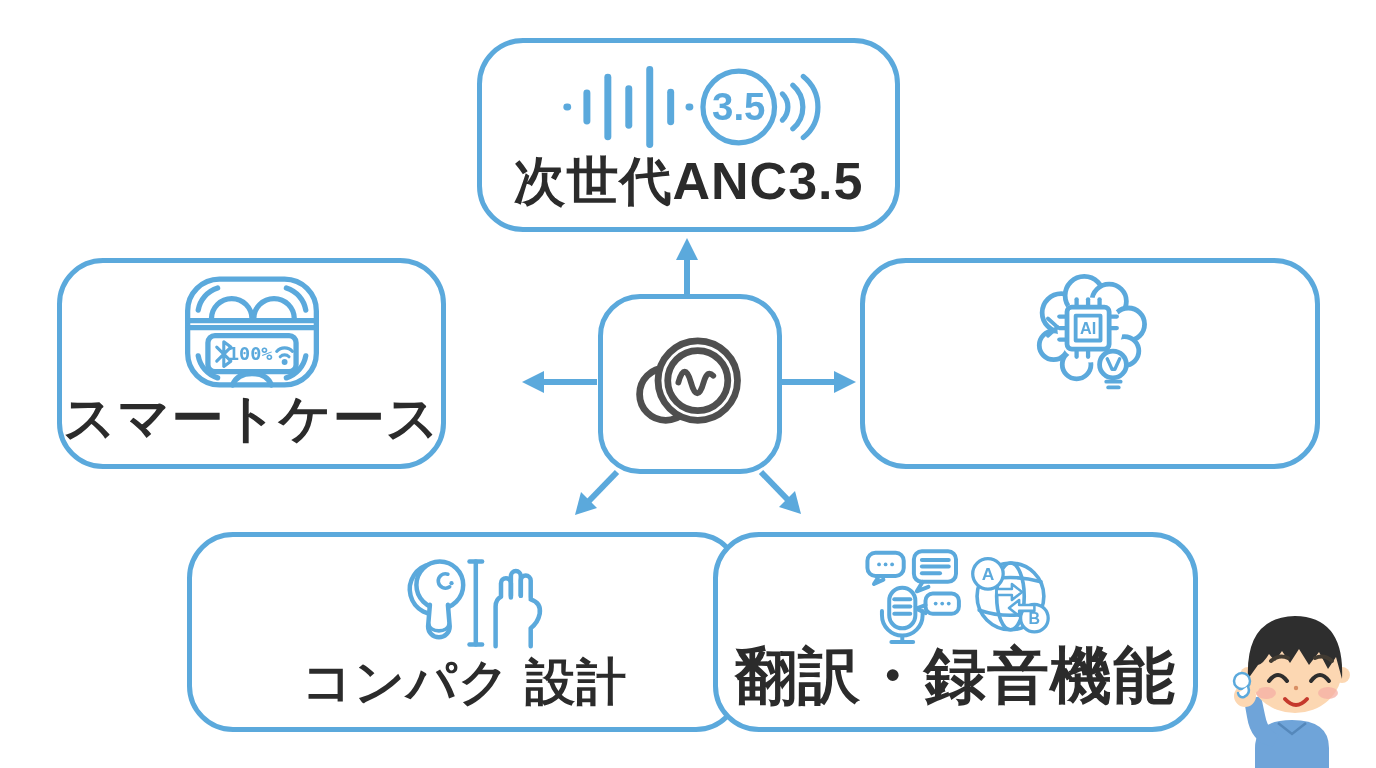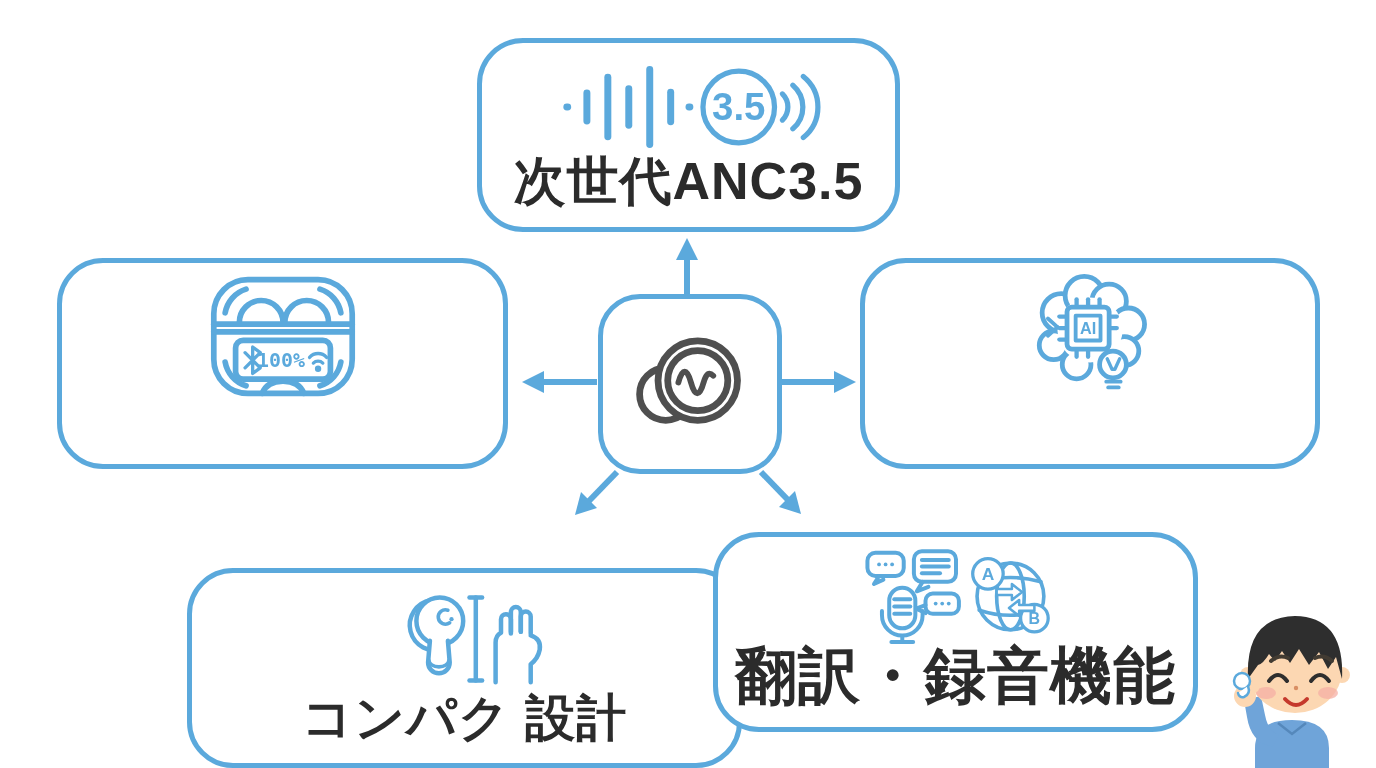--- a/index.html
+++ b/index.html
@@ -15,23 +15,23 @@
   .box{
     position:absolute;border:5px solid var(--accent);border-radius:46px;background:#fff;
     box-sizing:border-box;display:flex;flex-direction:column;align-items:center;
     justify-content:space-between;
   }
   .label{
     font-weight:800;color:var(--text);font-size:50px;line-height:1;
     white-space:nowrap;letter-spacing:1px;margin-bottom:20px;
   }
   #box-top    {left:477px;top:38px;  width:423px;height:194px;padding-top:16px;}
-  #box-left   {left:57px; top:258px; width:451px;height:211px;padding-top:10px;}
+  #box-left   {left:57px; top:258px; width:389px;height:211px;padding-top:10px;}
   #box-right  {left:860px;top:258px; width:460px;height:211px;}
-  #box-bl     {left:187px;top:532px; width:555px;height:200px;padding-top:12px;margin-top:36px;}
+  #box-bl     {left:187px;top:532px; width:555px;height:200px;padding-top:12px;}
   #box-br     {left:713px;top:532px; width:485px;height:200px;padding-top:10px;}
   #box-center {left:598px;top:294px; width:184px;height:180px;border-radius:42px;justify-content:center;}
   #box-top  .label{font-size:52px;}
   #box-left .label{font-size:52px;}
   #box-right .label{font-size:46px;}
   #box-bl .label{font-size:50px;}
   #box-br .label{font-size:62px;}
   .icn{display:block;}
   .s{fill:none;stroke:var(--accent);stroke-linecap:round;stroke-linejoin:round;}
   .sw{fill:#fff;stroke:var(--accent);stroke-linecap:round;stroke-linejoin:round;}
@@ -107,20 +107,21 @@
       <g class="s" stroke-width="3.5">
         <path d="M40,84 l16,16 -8,6 V78 l8,6 -16,16"></path>
       </g>
       <text class="mono-text" x="78" y="99" font-size="21" text-anchor="middle">100%</text>
       <g class="s" stroke-width="3.5">
         <path d="M108,89 a12,12 0 0 1 18,0"></path>
         <path d="M112,95 a7,7 0 0 1 10,0"></path>
         <circle cx="117" cy="101" r="1.6" fill="#5BA9DC"></circle>
       </g>
     </svg>
+    <div class="label">スマートケース</div>
   </div>
 
   <div class="box" id="box-center">
     <svg class="icn" width="126" height="112" viewBox="0 0 130 115">
       <g fill="none" stroke="var(--logo)" stroke-width="7" stroke-linecap="round">
         <circle cx="40" cy="68" r="27"></circle>
         <circle cx="73" cy="54" r="41" fill="#fff"></circle>
         <circle cx="73" cy="54" r="31"></circle>
         <path d="M53,56 c4,-15 9,-15 13,0 c4,15 9,15 13,0 c3,-10 6,-11 10,-7" stroke-width="6"></path>
       </g>

